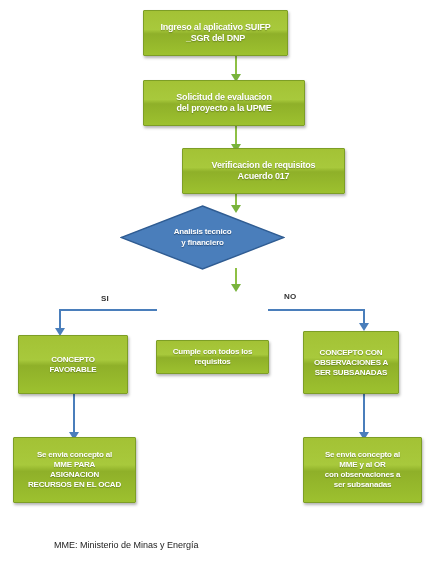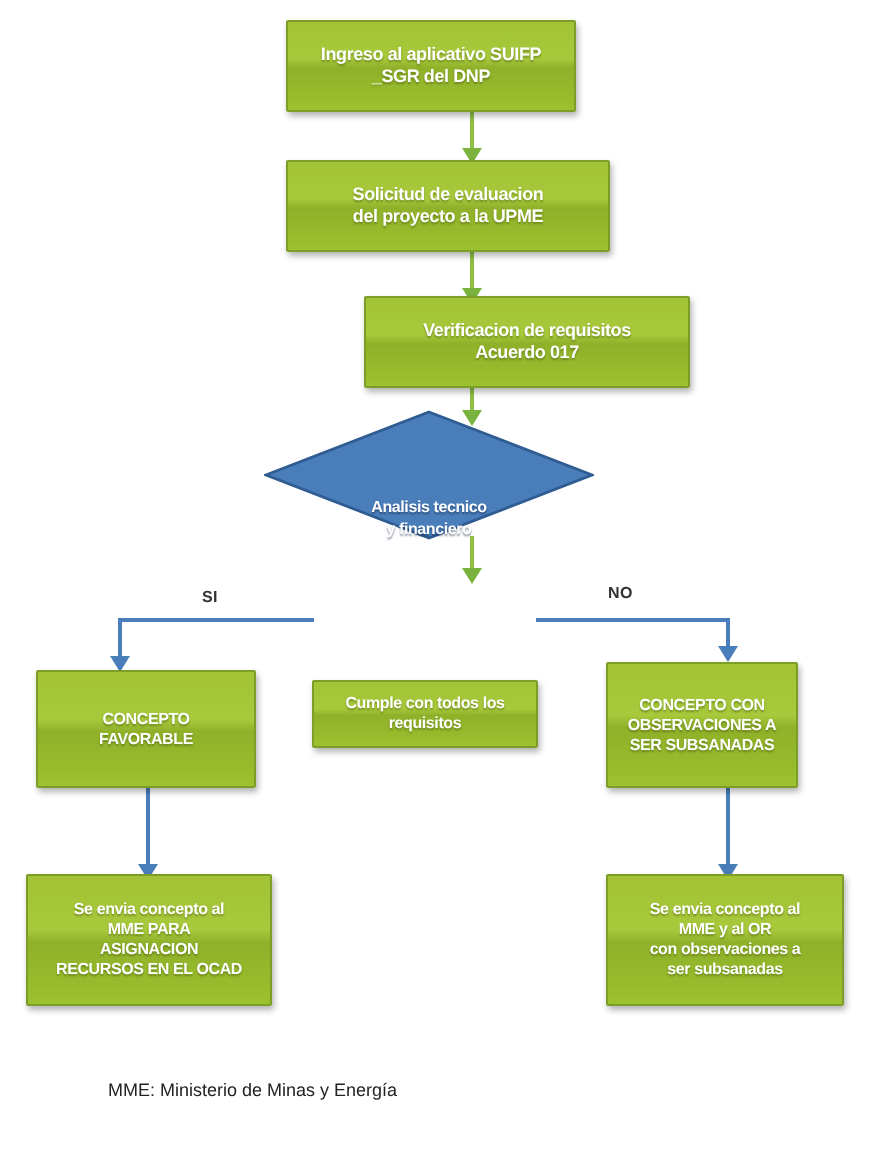--- a/index.html
+++ b/index.html
@@ -173,39 +173,39 @@
     </div>
   </div>
 
   <div class="node proc" style="left:146px; top:148px; width:163px; height:46px; font-size:9px;margin-left:36px;">
     <div class="inner">
       <div>Verificacion de requisitos</div>
       <div>Acuerdo 017</div>
     </div>
   </div>
 
-  <div class="node diamond" style="left:132px; top:205px; width:165px; height:65px; font-size:8px;align-items:flex-end;">
+  <div class="node diamond" style="left:120px; top:205px; width:165px; height:65px; font-size:8px;">
     <svg class="dshape" viewBox="0 0 165 65" preserveAspectRatio="none">
       <polygon points="82.5,1 164,32.5 82.5,64 1,32.5" fill="#4a7ebb" stroke="#2f5c92" stroke-width="1.4"></polygon>
     </svg>
     <div class="inner">
       <div>Analisis tecnico</div>
       <div>y financiero</div>
     </div>
   </div>
 
   <div class="node proc" style="left:156px; top:292px; width:113px; height:34px; font-size:8px;margin-top:48px;">
     <div class="inner">
       <div>Cumple con todos los</div>
       <div>requisitos</div>
     </div>
   </div>
 
   <div class="branch-label" style="left:101px; top:294px;">SI</div>
-  <div class="branch-label" style="left:284px; top:292px;margin-left:20px;">NO</div>
+  <div class="branch-label" style="left:284px; top:292px;">NO</div>
 
   <div class="node proc" style="left:18px; top:335px; width:110px; height:59px; font-size:8px;">
     <div class="inner">
       <div>CONCEPTO</div>
       <div>FAVORABLE</div>
     </div>
   </div>
 
   <div class="node proc" style="left:303px; top:331px; width:96px; height:63px; font-size:8px;">
     <div class="inner">

